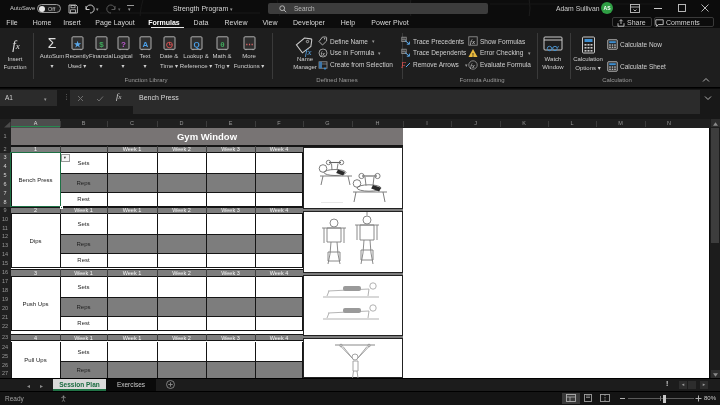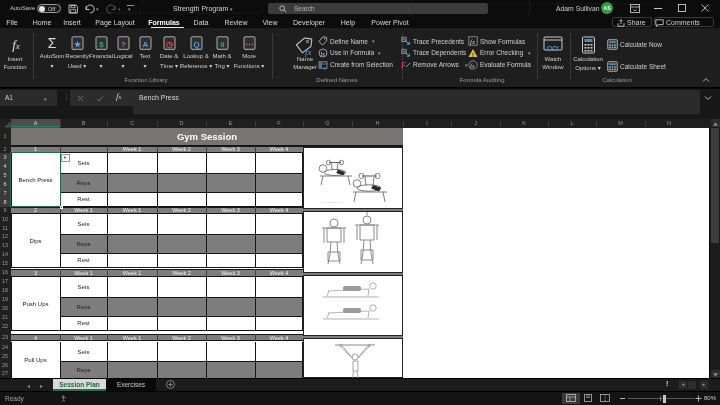--- a/index.html
+++ b/index.html
@@ -372,21 +372,21 @@
 <div class="a" style="left:0px;top:294.3px;width:10px;height:9.0px;font-size:5.5px;color:#9a9a9a;display:flex;align-items:center;justify-content:center;">19</div>
 <div class="a" style="left:0px;top:303.3px;width:10px;height:9.0px;font-size:5.5px;color:#9a9a9a;display:flex;align-items:center;justify-content:center;">20</div>
 <div class="a" style="left:0px;top:312.3px;width:10px;height:9.0px;font-size:5.5px;color:#9a9a9a;display:flex;align-items:center;justify-content:center;">21</div>
 <div class="a" style="left:0px;top:321.3px;width:10px;height:9.0px;font-size:5.5px;color:#9a9a9a;display:flex;align-items:center;justify-content:center;">22</div>
 <div class="a" style="left:0px;top:333.3px;width:10px;height:7.699999999999989px;font-size:5.5px;color:#9a9a9a;display:flex;align-items:center;justify-content:center;">23</div>
 <div class="a" style="left:0px;top:342.0px;width:10px;height:9.0px;font-size:5.5px;color:#9a9a9a;display:flex;align-items:center;justify-content:center;">24</div>
 <div class="a" style="left:0px;top:351.0px;width:10px;height:9.0px;font-size:5.5px;color:#9a9a9a;display:flex;align-items:center;justify-content:center;">25</div>
 <div class="a" style="left:0px;top:360.0px;width:10px;height:9.0px;font-size:5.5px;color:#9a9a9a;display:flex;align-items:center;justify-content:center;">26</div>
 <div class="a" style="left:0px;top:369.0px;width:10px;height:8.5px;font-size:5.5px;color:#9a9a9a;display:flex;align-items:center;justify-content:center;">27</div>
 <div class="a" style="left:11px;top:127.5px;width:392px;height:18px;background:#787474;border-bottom:1.5px solid #151515;"></div>
-<div class="a" style="left:11px;top:127.5px;width:392px;height:18px;font-size:9.5px;color:#ffffff;display:flex;align-items:center;justify-content:center;font-weight:bold;">Gym Session</div>
+<div class="a" style="left:11px;top:127.5px;width:392px;height:18px;font-size:9.5px;color:#ffffff;display:flex;align-items:center;justify-content:center;font-weight:bold;">Gym Window</div>
 <div class="a" style="left:11px;top:146px;width:392px;height:6.699999999999989px;background:#7d7d7d;border-top:1px solid #151515;border-bottom:1px solid #151515;"></div>
 <div class="a" style="left:11px;top:146px;width:49px;height:6.699999999999989px;font-size:5.5px;color:#f5f5f5;display:flex;align-items:center;justify-content:center;">1</div>
 <div class="a" style="left:107px;top:146px;width:50px;height:6.699999999999989px;font-size:5.5px;color:#f5f5f5;display:flex;align-items:center;justify-content:center;">Week 1</div>
 <div class="a" style="left:157px;top:146px;width:49px;height:6.699999999999989px;font-size:5.5px;color:#f5f5f5;display:flex;align-items:center;justify-content:center;">Week 2</div>
 <div class="a" style="left:206px;top:146px;width:49px;height:6.699999999999989px;font-size:5.5px;color:#f5f5f5;display:flex;align-items:center;justify-content:center;">Week 3</div>
 <div class="a" style="left:255px;top:146px;width:48px;height:6.699999999999989px;font-size:5.5px;color:#f5f5f5;display:flex;align-items:center;justify-content:center;">Week 4</div>
 <div class="a" style="left:60px;top:146px;width:1px;height:6.699999999999989px;background:#3e3e3e;"></div>
 <div class="a" style="left:107px;top:146px;width:1px;height:6.699999999999989px;background:#3e3e3e;"></div>
 <div class="a" style="left:157px;top:146px;width:1px;height:6.699999999999989px;background:#3e3e3e;"></div>
 <div class="a" style="left:206px;top:146px;width:1px;height:6.699999999999989px;background:#3e3e3e;"></div>

